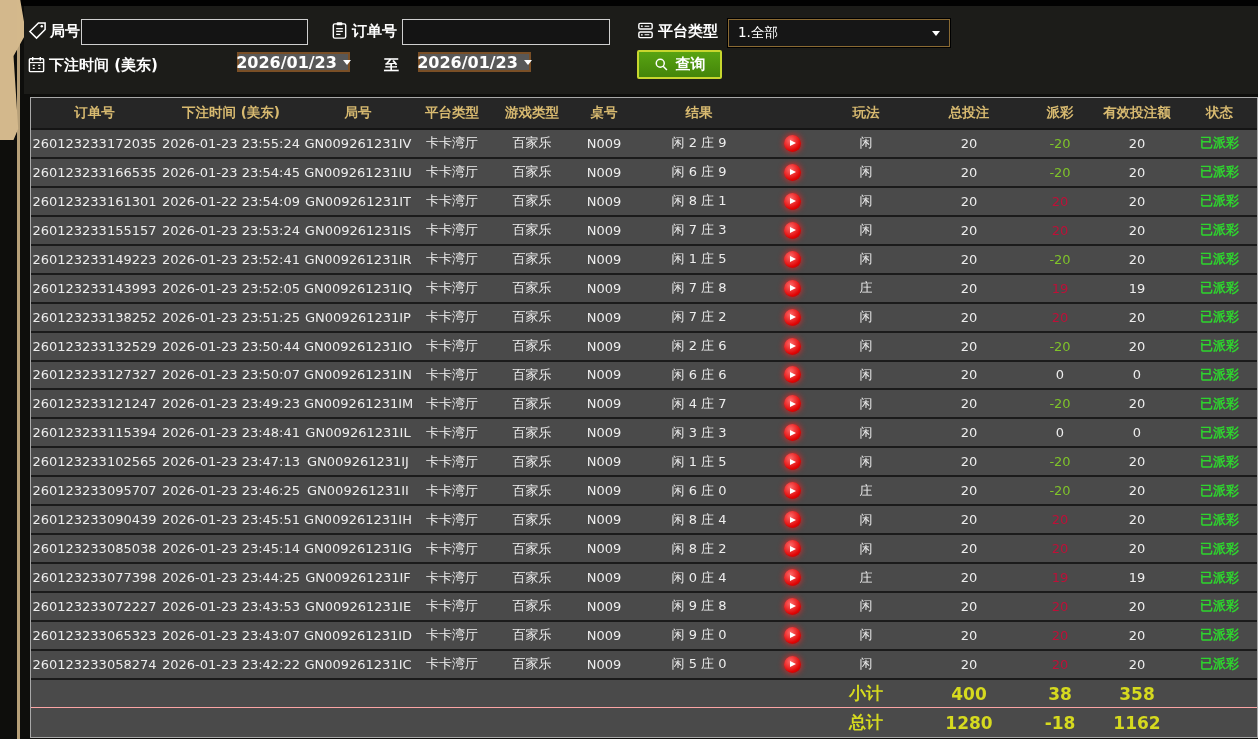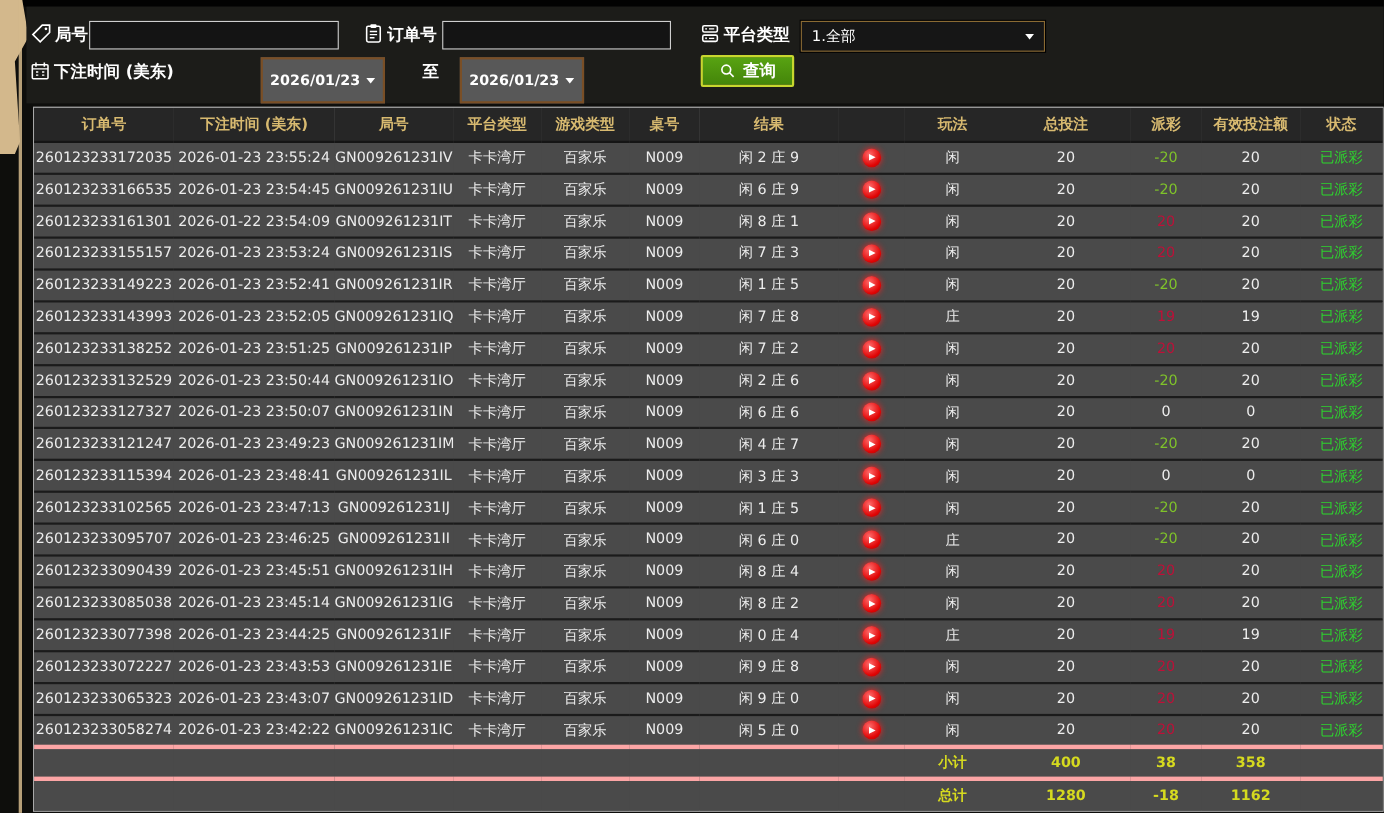--- a/index.html
+++ b/index.html
@@ -16,45 +16,45 @@
 
   
   .filter-panel { position:absolute; left:24px; top:6px; width:1234px; height:88px; background:#1c1c19; }
   .icon { position:absolute; width:19px; height:19px; }
   .flabel { position:absolute; color:#fff; font-weight:bold; font-size:15px; white-space:nowrap; }
   .ftext { position:absolute; height:26px; background:#141414; border:1px solid #cfcfcf;
            color:#eee; font-size:13px; padding:0 6px; font-family:"DejaVu Sans",sans-serif; }
   .fselect { position:absolute; height:25px; background:#161616; border:1px solid #8a6a33;
              box-shadow:0 0 0 1px #000; color:#fff; font-size:13.5px; display:flex;
              align-items:center; justify-content:space-between; padding:13px 9px; cursor:pointer; }
-  .date-btn { position:absolute; height:42px; background:#585858;
+  .date-btn { position:absolute; height:20px; background:#585858;
               border:2px solid var(--date_border_brown,#7a4f26); color:#fff; font-weight:bold;
-              font-size:13px; display:flex; align-items:center; justify-content:center; gap:6px; cursor:pointer; }
+              font-size:16px; display:flex; align-items:center; justify-content:center; gap:6px; cursor:pointer; }
   .dd-arrow { width:0; height:0; border-top:5px solid #fff;
               border-left:4px solid transparent; border-right:4px solid transparent; }
   .search-btn { position:absolute; height:29px; width:85px; border-radius:2px;
                 background:linear-gradient(var(--search_button_green,#58a312),#44850a);
                 border:2px solid var(--search_button_border,#c7d72e); color:#fff; font-weight:bold;
                 font-size:15px; display:flex; align-items:center; justify-content:center; gap:3px; cursor:pointer; }
 
   
   .table-wrap { position:absolute; left:30px; top:97px; width:1228px; height:641px;
                 background:var(--row_gray,#4a4a4a); border:1px solid #a8a8a8; }
   table { width:100%; height:100%; border-collapse:collapse; table-layout:fixed; }
   thead th { height:31px; background:var(--header_row_dark,#262626);
              color:var(--header_text_gold,#d8ba70); font-size:13.5px; font-weight:bold;
              border-bottom:2px solid #151515; white-space:nowrap; overflow:hidden; }
   td { height:25px; text-align:center; color:#ededed; font-size:13px;
        background:var(--row_gray,#4a4a4a); white-space:nowrap; overflow:hidden; }
   .data-row td { border-bottom:2px solid #1b1b1b; }
   td.win  { color:var(--payout_win_red,#bd1038); }
   td.loss { color:var(--payout_loss_green,#7fc32a); }
-  td.status { color:var(--status_green,#2ed32e); font-weight:400;text-align:center; }
-  .summary-row td { border-top:4px solid #fca5a5; color:var(--summary_yellow,#d6da1f);
-                    font-weight:bold; font-size:13px; }
+  td.status { color:var(--status_green,#2ed32e); font-weight:700;text-align:center; }
+  .summary-row td { border-top:1px solid #fca5a5; color:var(--summary_yellow,#d6da1f);
+                    font-weight:bold; font-size:17px; }
   .play-btn { display:inline-flex; align-items:center; justify-content:center;
               width:17px; height:17px; border-radius:50%;
               background:radial-gradient(circle at 38% 32%, #ff6a6a, #e00505 65%, #b00000);
               box-shadow:0 0 6px rgba(255,30,30,.95); cursor:pointer; vertical-align:middle; }
   .tri { width:0; height:0; border-left:6px solid #fff; margin-left:1px;
          border-top:3.5px solid transparent; border-bottom:3.5px solid transparent; }
 </style>
 </head>
 <body>
 

